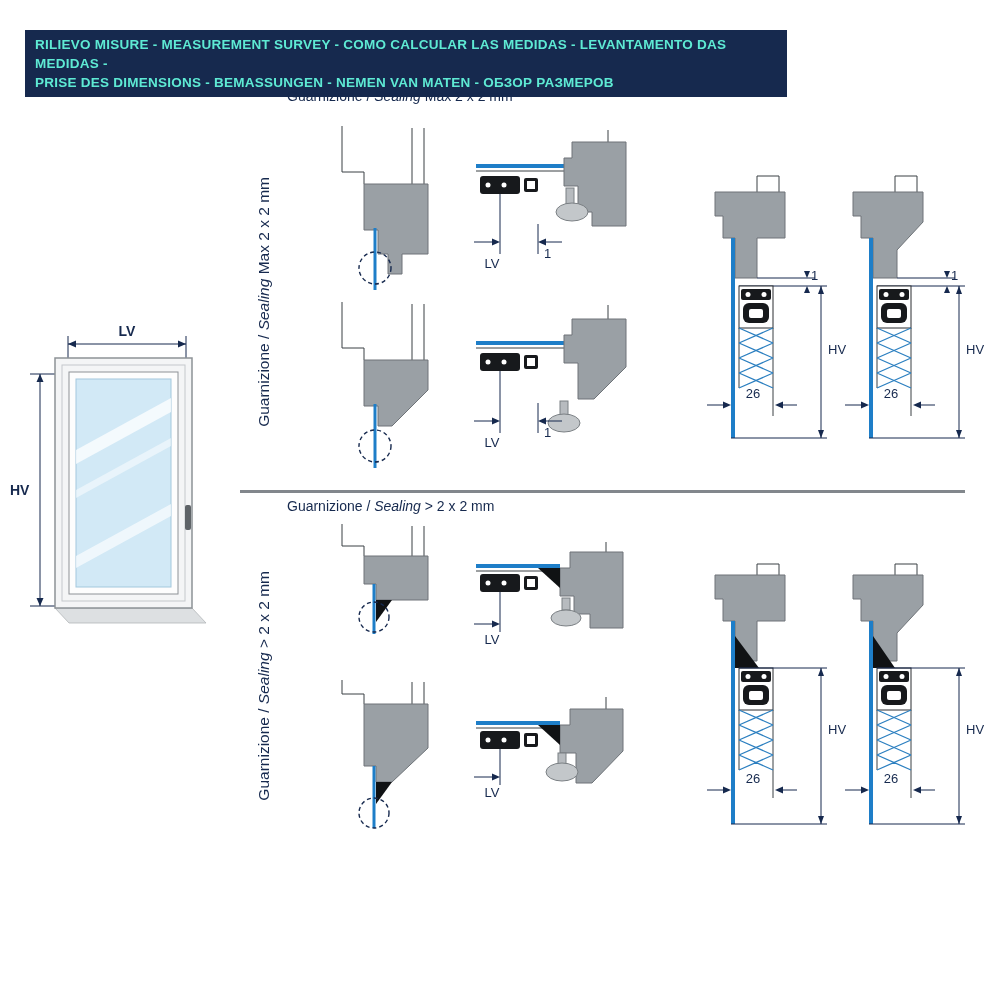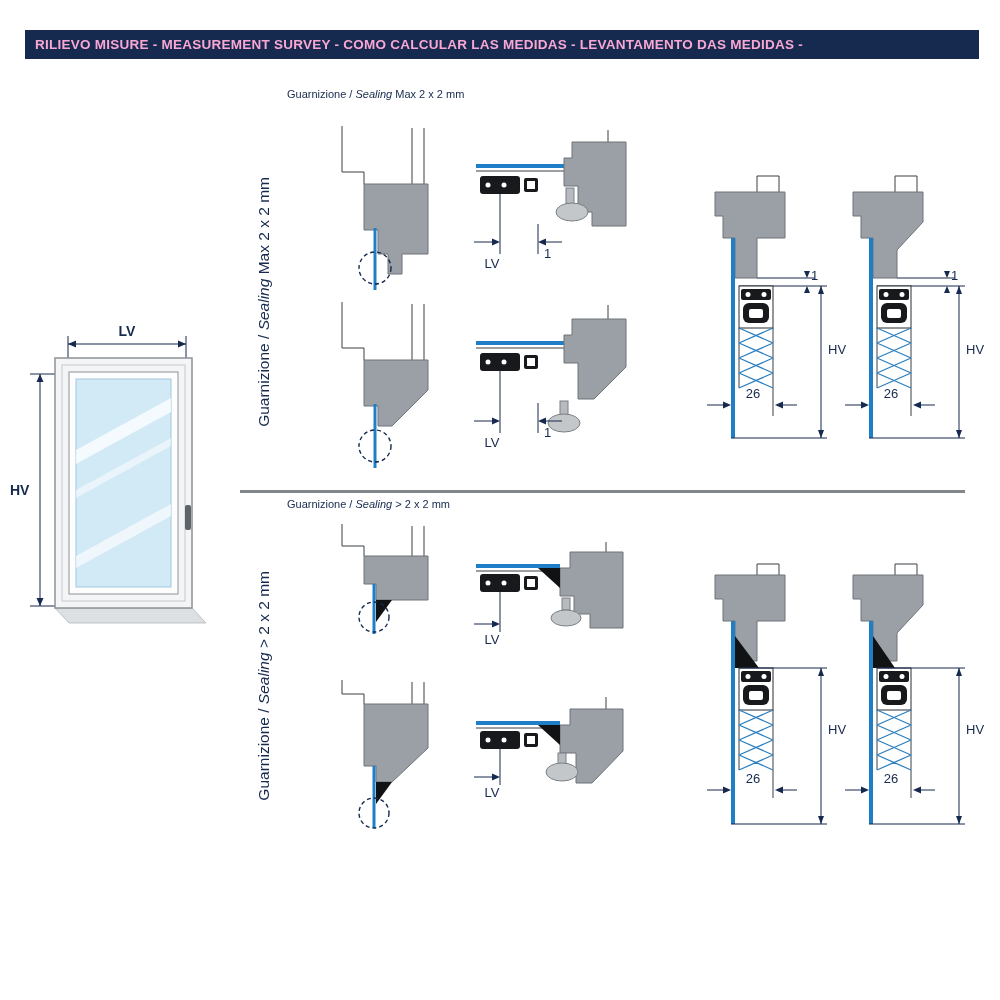--- a/index.html
+++ b/index.html
@@ -1,19 +1,19 @@
 <!DOCTYPE html>
 <html><head>
 <meta charset="utf-8">
 <style>
   *{margin:0;padding:0;box-sizing:border-box}
   html,body{width:1000px;height:1000px;background:#ffffff;font-family:"Liberation Sans",sans-serif;position:relative;overflow:hidden}
   .abs{position:absolute}
-  .header{left:25px;top:30px;width:954px;background:#16294e;color:#f9a8d4;padding:5px 10px;font-size:13.5px;font-weight:bold;letter-spacing:.25px;line-height:19px}
-  .sec-title{font-size:11px;color:#16294e;white-space:nowrap}
+  .header{left:25px;top:30px;width:762px;background:#16294e;color:#5eead4;padding:5px 10px;font-size:13.5px;font-weight:bold;letter-spacing:.25px;line-height:19px}
+  .sec-title{font-size:14px;color:#16294e;white-space:nowrap}
   .ital{font-style:italic}
   .rot-label{display:flex;align-items:center;justify-content:center}
   .rot-label .vtext{writing-mode:vertical-rl;transform:rotate(180deg);font-size:15.5px;color:#16294e;white-space:nowrap}
   .divider{background:#82878c;height:2.5px}
   svg{overflow:visible;display:block}
   .thin{stroke:#3b4045;stroke-width:1;fill:none}
   .profile{fill:#9aa0a5;stroke:#6e7378;stroke-width:1}
   .blue{stroke:#1e7ec8;stroke-width:4;fill:none}
   .blue3{stroke:#1e7ec8;stroke-width:3;fill:none}
   .dashc{fill:none;stroke:#16294e;stroke-width:1.4;stroke-dasharray:4 3}
@@ -27,20 +27,21 @@
   .oval{fill:#c3c7ca;stroke:#7b8084;stroke-width:1}
   .stem{fill:#b7bbbf;stroke:#7b8084;stroke-width:1}
   .cass{fill:#ffffff;stroke:#2a2d31;stroke-width:1}
   .wedge{fill:#101214}
 </style>
 </head>
 <body>
 
 <div class="abs header">
   <div>RILIEVO MISURE - MEASUREMENT SURVEY - COMO CALCULAR LAS MEDIDAS - LEVANTAMENTO DAS MEDIDAS -</div>
+  <div>PRISE DES DIMENSIONS - BEMASSUNGEN - NEMEN VAN MATEN - ОБЗОР РАЗМЕРОВ</div>
 </div>
 
 <div class="abs sec-title" style="left:287px;top:88px">
   <span>Guarnizione / </span><span class="ital">Sealing</span><span> Max 2 x 2 mm</span>
 </div>
 
 <div class="abs rot-label" style="left:246px;top:128px;width:36px;height:348px">
   <span class="vtext"><span>Guarnizione / </span><span class="ital">Sealing</span><span> Max 2 x 2 mm</span></span>
 </div>
 

